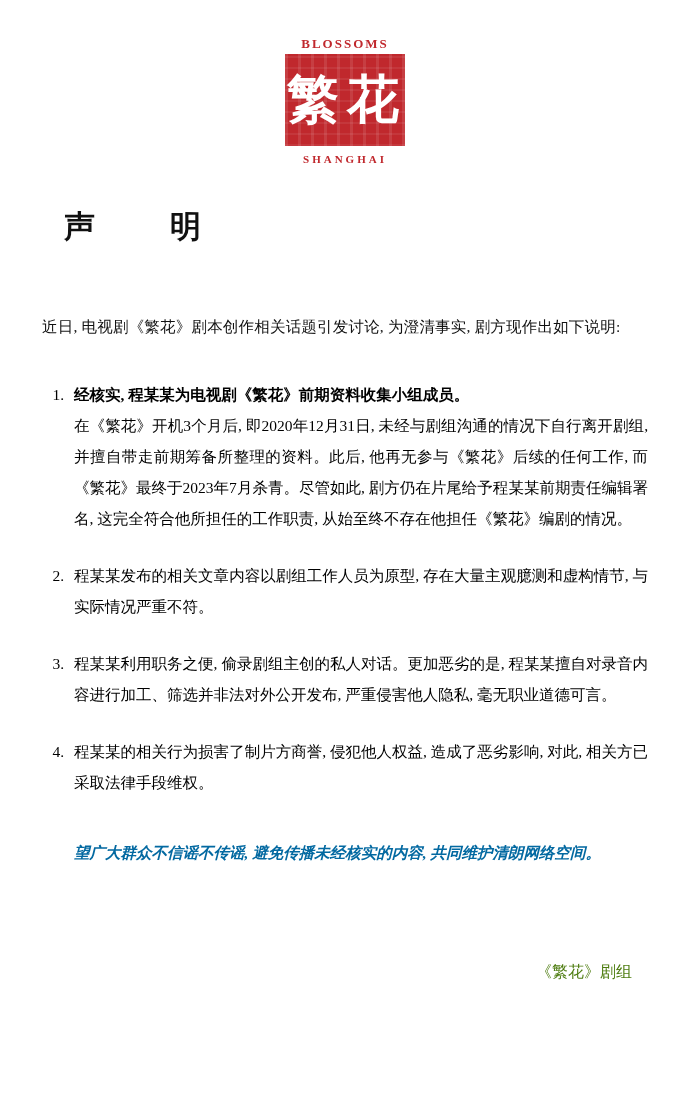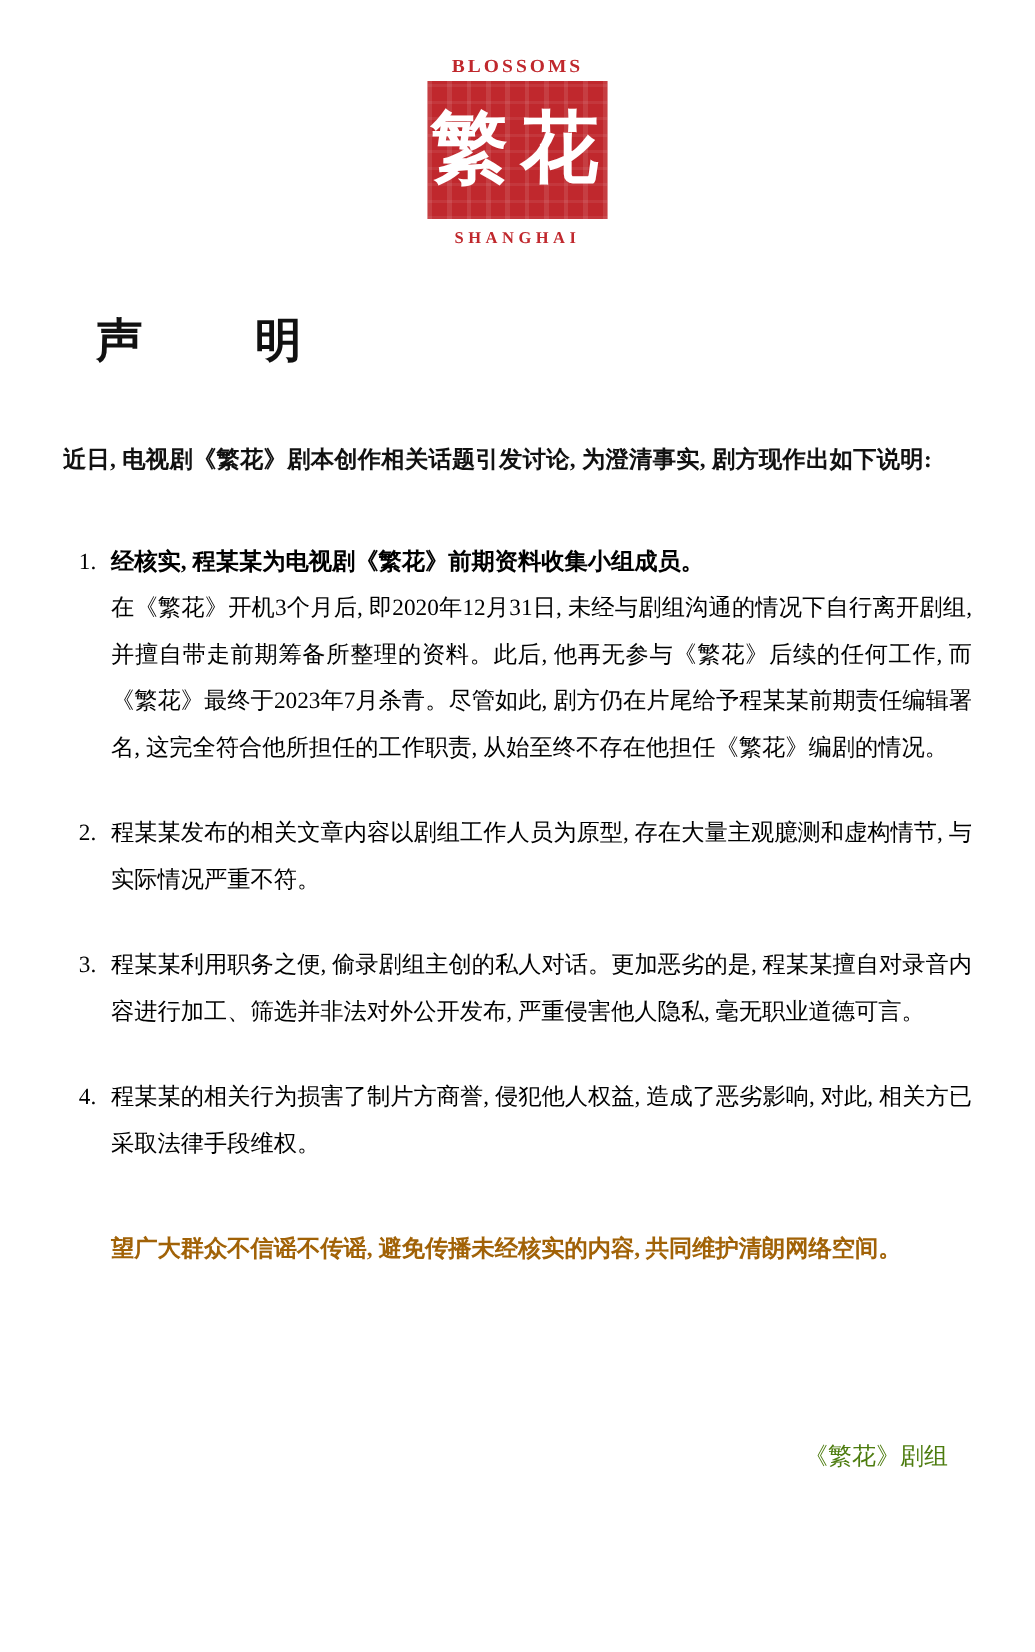--- a/index.html
+++ b/index.html
@@ -92,23 +92,23 @@
     text-align: left;
     font-size: 31px;
     font-weight: bold;
     letter-spacing: 22px;
     text-indent: 22px;
     color: #111;
   }
 
   
   .intro {
-    margin-top: 44px;
+    margin-top: 64px;
     font-size: 15.5px;
-    font-weight: bold;
+    font-weight: normal;
     line-height: 1.9;
     color: #111;
     letter-spacing: 0.2px;
   }
 
   
   ol.items {
     margin: 38px 0 0 0;
     padding-left: 26px;
     font-size: 15.5px;
@@ -129,21 +129,22 @@
     font-weight: bold;
   }
 
   
   .closing {
     margin-top: 40px;
     padding-left: 32px;
     font-size: 15.5px;
     font-weight: bold;
     line-height: 1.9;
-    color: #a16207;
+    color: #0369a1;
+    font-style: italic;
   }
 
   
   .signature {
     position: absolute;
     right: 58px;
     bottom: 68px;
     text-align: right;
     font-size: 16px;
     line-height: 2.1;

